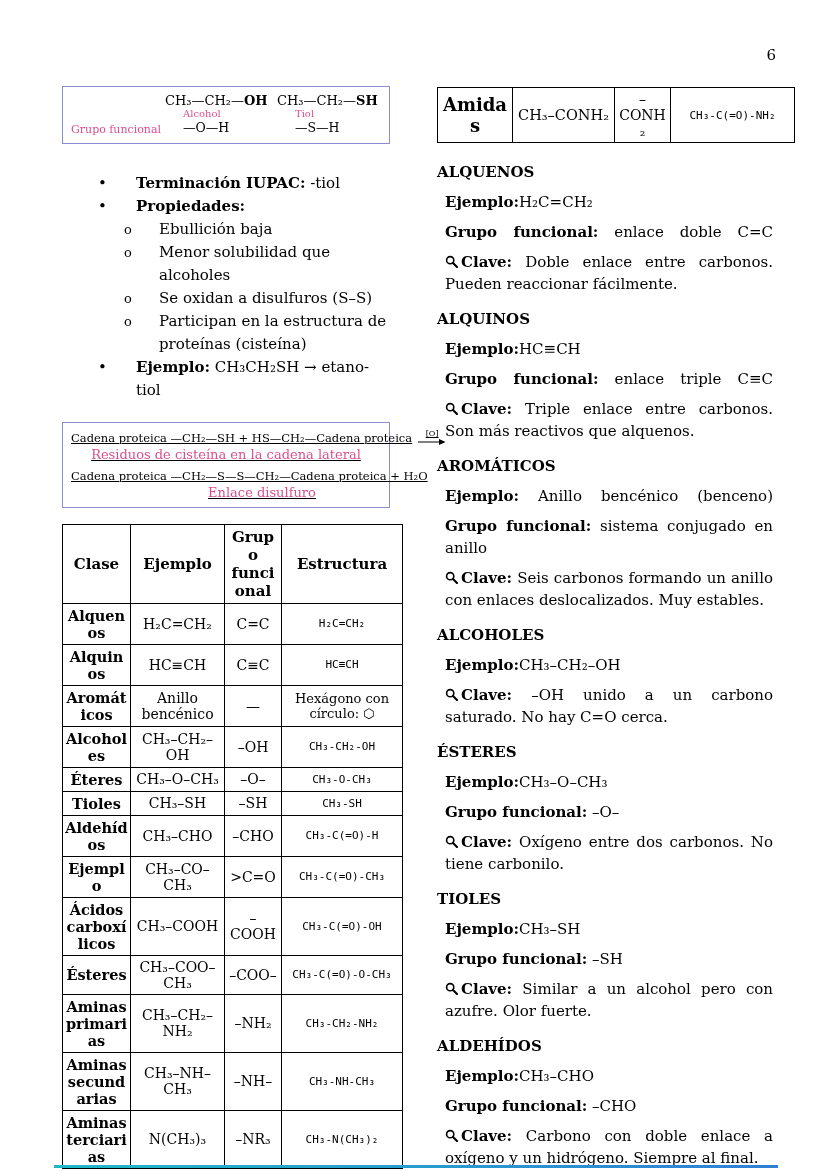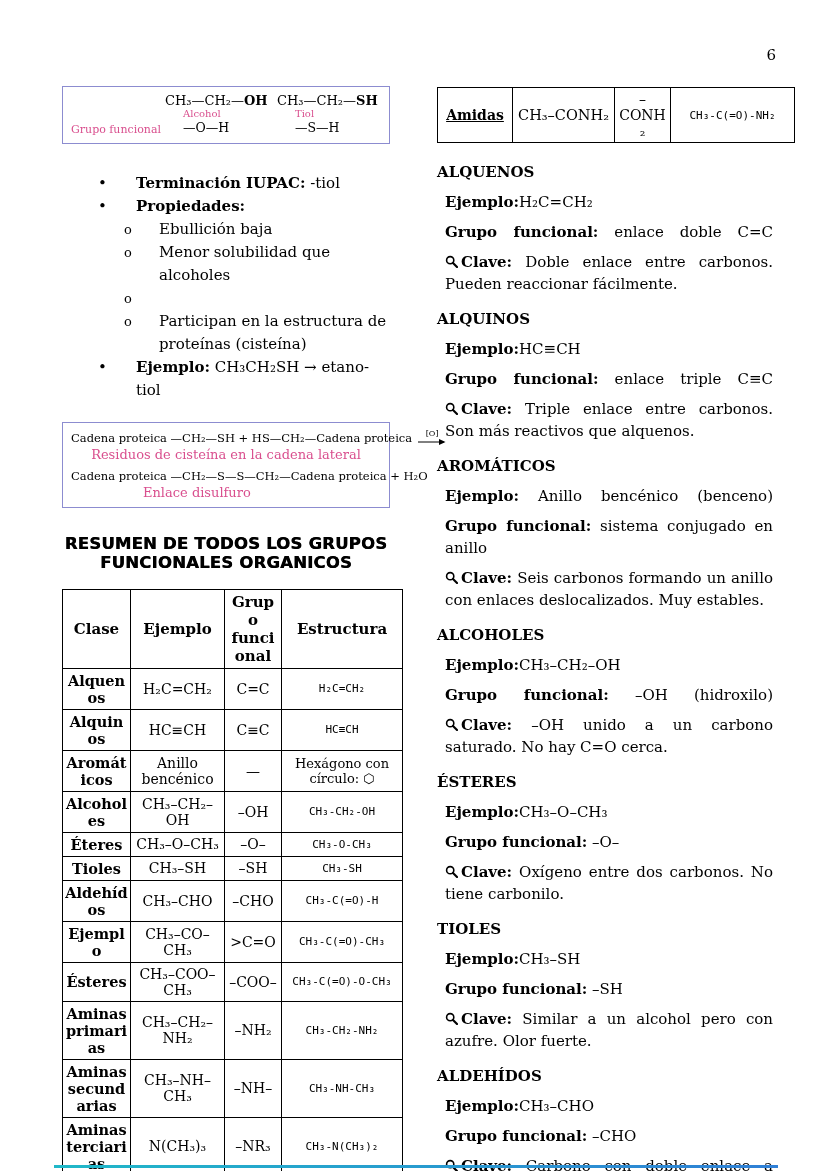--- a/index.html
+++ b/index.html
@@ -13,24 +13,24 @@
   
   .figbox{border:1px solid var(--box-border,#8c8cd0);box-sizing:border-box;background:#fff;}
   .fig1{display:flex;align-items:flex-start;padding:6px 8px 5px;height:58px;}
   .fig1-label{color:var(--pink,#d94f8e);font-size:11px;width:94px;flex:none;align-self:flex-end;padding-bottom:2px;}
   .fig1-col{width:112px;flex:none;text-align:left;}
   .fig1-col .formula{font-size:13px;white-space:nowrap;}
   .fig1-col .formula b{font-weight:bold;}
   .fig1-col .figname{color:var(--pink,#d94f8e);font-size:10px;padding-left:18px;line-height:1.2;}
   .fig1-col .figgroup{font-size:12.5px;padding-left:18px;line-height:1.25;}
 
-  .fig2{margin-top:20px;padding:7px 8px 5px;font-size:11.5px;line-height:1.3;}
+  .fig2{margin-top:20px;padding:7px 8px 5px;font-size:11.5px;line-height:1.3;text-decoration:underline;}
   .fig2-line{display:flex;align-items:center;white-space:nowrap;}
   .fig2-caption{color:var(--pink,#d94f8e);font-size:13px;text-align:center;margin:1px 0 5px;}
-  .fig2-caption.c2{text-align:left;margin:1px 0 0 72px;}
+  .fig2-caption.c2{text-align:center;margin:1px 0 0 72px;}
   .rxn{display:inline-flex;flex-direction:column;align-items:center;margin-left:6px;}
   .rxn .o{font-size:8px;line-height:1;}
 
   
   .display-heading{font-family:"DejaVu Sans","Liberation Sans",sans-serif;font-weight:bold;
      font-size:16.5px;line-height:1.18;text-align:center;margin:26px 0 0;letter-spacing:.2px;
      text-shadow:.45px 0 0 currentColor;}
   .claves-heading{margin-top:36px;}
 
   
@@ -49,21 +49,21 @@
     padding:3px 2px;overflow-wrap:break-word;word-break:break-word;}
   .fg-table th{font-weight:bold;font-size:15px;}
   .tc0{width:63px;font-weight:bold;font-size:14.5px;}
   .tc1{width:89px;font-size:14px;}
   .tc2{width:52px;font-size:14px;}
   .tc3{width:116px;font-family:"DejaVu Sans Mono","Liberation Mono",monospace;font-size:11px;}
   .tc3-plain{font-family:"DejaVu Serif","Liberation Serif",serif;font-size:13px;}
 
   
   .amidas{margin-top:3px;width:343px;table-layout:fixed;}
-  .amidas .ac0{width:70px;font-weight:bold;font-size:14px;text-decoration:underline;}
+  .amidas .ac0{width:70px;font-weight:bold;font-size:18px;}
   .amidas .ac1{width:97px;font-size:14.5px;}
   .amidas .ac2{width:51px;font-size:14px;}
   .amidas .ac3{width:119px;font-family:"DejaVu Sans Mono","Liberation Mono",monospace;font-size:11px;}
   .amidas td{height:40px;}
 
   
   .sec{margin:0;}
   .sec-title{font-size:15px;font-weight:bold;margin:13px 0 0;line-height:22px;}
   .sec:first-of-type .sec-title{margin-top:18px;}
   .line{margin:8px;font-size:15px;line-height:22px;text-align:justify;}
@@ -109,20 +109,21 @@
       <div class="b-row sub">
         <span class="b-marker">o</span>
         <p class="b-text">Ebullición baja</p>
       </div>
       <div class="b-row sub">
         <span class="b-marker">o</span>
         <p class="b-text">Menor solubilidad que alcoholes</p>
       </div>
       <div class="b-row sub">
         <span class="b-marker">o</span>
+        <p class="b-text">Se oxidan a disulfuros (S–S)</p>
       </div>
       <div class="b-row sub">
         <span class="b-marker">o</span>
         <p class="b-text">Participan en la estructura de proteínas (cisteína)</p>
       </div>
       <div class="b-row">
         <span class="b-marker">•</span>
         <p class="b-text"><b>Ejemplo:</b><span> CH₃CH₂SH → etano-tiol</span></p>
       </div>
     </div>
@@ -138,24 +139,20 @@
           </svg>
         </span>
       </div>
       <div class="fig2-caption">Residuos de cisteína en la cadena lateral</div>
       <div class="fig2-line">
         <span>Cadena proteica —CH₂—S—S—CH₂—Cadena proteica + H₂O</span>
       </div>
       <div class="fig2-caption c2">Enlace disulfuro</div>
     </div>
 
-    <h2 class="display-heading">
-      <span>RESUMEN DE TODOS LOS GRUPOS</span><br>
-      <span>FUNCIONALES ORGANICOS</span>
-    </h2>
 
     <table class="fg-table">
       <thead>
         <tr>
           <th class="tc0">Clase</th>
           <th class="tc1">Ejemplo</th>
           <th class="tc2">Grupo funcional</th>
           <th class="tc3 tc3-plain">Estructura</th>
         </tr>
       </thead>
@@ -202,20 +199,26 @@
           <td class="tc2">–CHO</td>
           <td class="tc3">CH₃-C(=O)-H</td>
         </tr>
         <tr>
           <td class="tc0">Ejemplo</td>
           <td class="tc1">CH₃–CO–CH₃</td>
           <td class="tc2">&gt;C=O</td>
           <td class="tc3">CH₃-C(=O)-CH₃</td>
         </tr>
         <tr>
+          <td class="tc0">Ácidos carboxílicos</td>
+          <td class="tc1">CH₃–COOH</td>
+          <td class="tc2">–COOH</td>
+          <td class="tc3">CH₃-C(=O)-OH</td>
+        </tr>
+        <tr>
           <td class="tc0">Ésteres</td>
           <td class="tc1">CH₃–COO–CH₃</td>
           <td class="tc2">–COO–</td>
           <td class="tc3">CH₃-C(=O)-O-CH₃</td>
         </tr>
         <tr>
           <td class="tc0">Aminas primarias</td>
           <td class="tc1">CH₃–CH₂–NH₂</td>
           <td class="tc2">–NH₂</td>
           <td class="tc3">CH₃-CH₂-NH₂</td>
@@ -276,21 +279,20 @@
       <p class="line stretch"><b>Grupo funcional:</b><span> sistema conjugado en anillo</span></p>
       <p class="line"><svg class="mag" width="13" height="13" viewBox="0 0 13 13">
             <circle cx="5.2" cy="5.2" r="3.6" fill="none" stroke="#000" stroke-width="1.6"></circle>
             <line x1="8" y1="8" x2="12" y2="12" stroke="#000" stroke-width="2.2" stroke-linecap="round"></line>
           </svg><b>Clave:</b><span> Seis carbonos formando un anillo con enlaces deslocalizados. Muy estables.</span></p>
     </section>
 
     <section class="sec">
       <h3 class="sec-title">ALCOHOLES</h3>
       <p class="line"><b>Ejemplo:</b><span>CH₃–CH₂–OH</span></p>
-      <p class="line stretch"><b>Grupo funcional:</b><span> –OH (hidroxilo)</span></p>
       <p class="line"><svg class="mag" width="13" height="13" viewBox="0 0 13 13">
             <circle cx="5.2" cy="5.2" r="3.6" fill="none" stroke="#000" stroke-width="1.6"></circle>
             <line x1="8" y1="8" x2="12" y2="12" stroke="#000" stroke-width="2.2" stroke-linecap="round"></line>
           </svg><b>Clave:</b><span> –OH unido a un carbono saturado. No hay C=O cerca.</span></p>
     </section>
 
     <section class="sec">
       <h3 class="sec-title">ÉSTERES</h3>
       <p class="line"><b>Ejemplo:</b><span>CH₃–O–CH₃</span></p>
       <p class="line"><b>Grupo funcional:</b><span> –O–</span></p>

